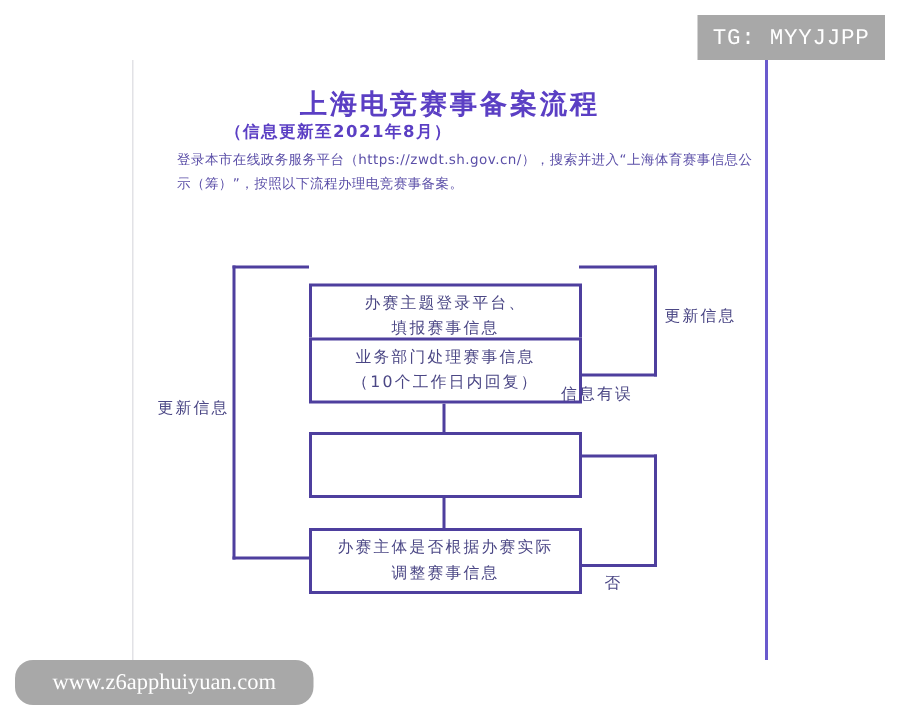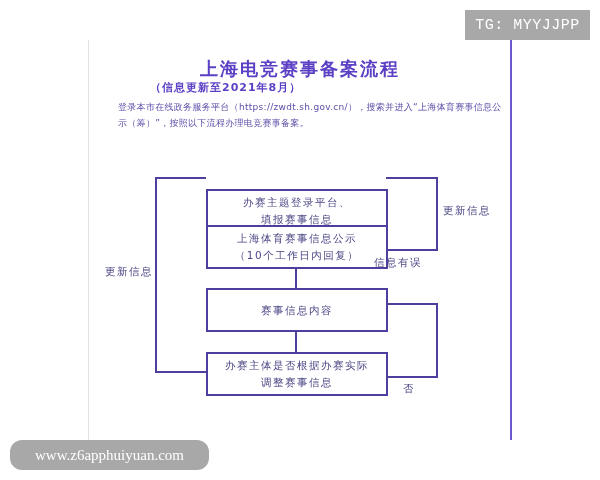--- a/index.html
+++ b/index.html
@@ -66,25 +66,24 @@
 
 <div class="line" style="left:155px; top:177px; width:51px; height:2px;"></div>
 <div class="line" style="left:155px; top:177px; width:2px; height:196px;"></div>
 <div class="line" style="left:155px; top:371px; width:51px; height:2px;"></div>
 
 <div class="box" style="top:161px;margin-top:28px;">
   <div>办赛主题登录平台、</div>
   <div>填报赛事信息</div>
 </div>
 <div class="box" style="top:225px;">
-  <div>上海体育赛事信息公示</div>
+  <div>业务部门处理赛事信息</div>
   <div>（10个工作日内回复）</div>
 </div>
 <div class="box" style="top:288px;">
-  <div>赛事信息内容</div>
 </div>
 <div class="box" style="top:352px;">
   <div>办赛主体是否根据办赛实际</div>
   <div>调整赛事信息</div>
 </div>
 
 <div class="label" style="left:443px; top:204px;">更新信息</div>
 <div class="label" style="left:374px; top:256px;">信息有误</div>
 <div class="label" style="left:105px; top:265px;">更新信息</div>
 <div class="label" style="left:403px; top:382px;">否</div>

